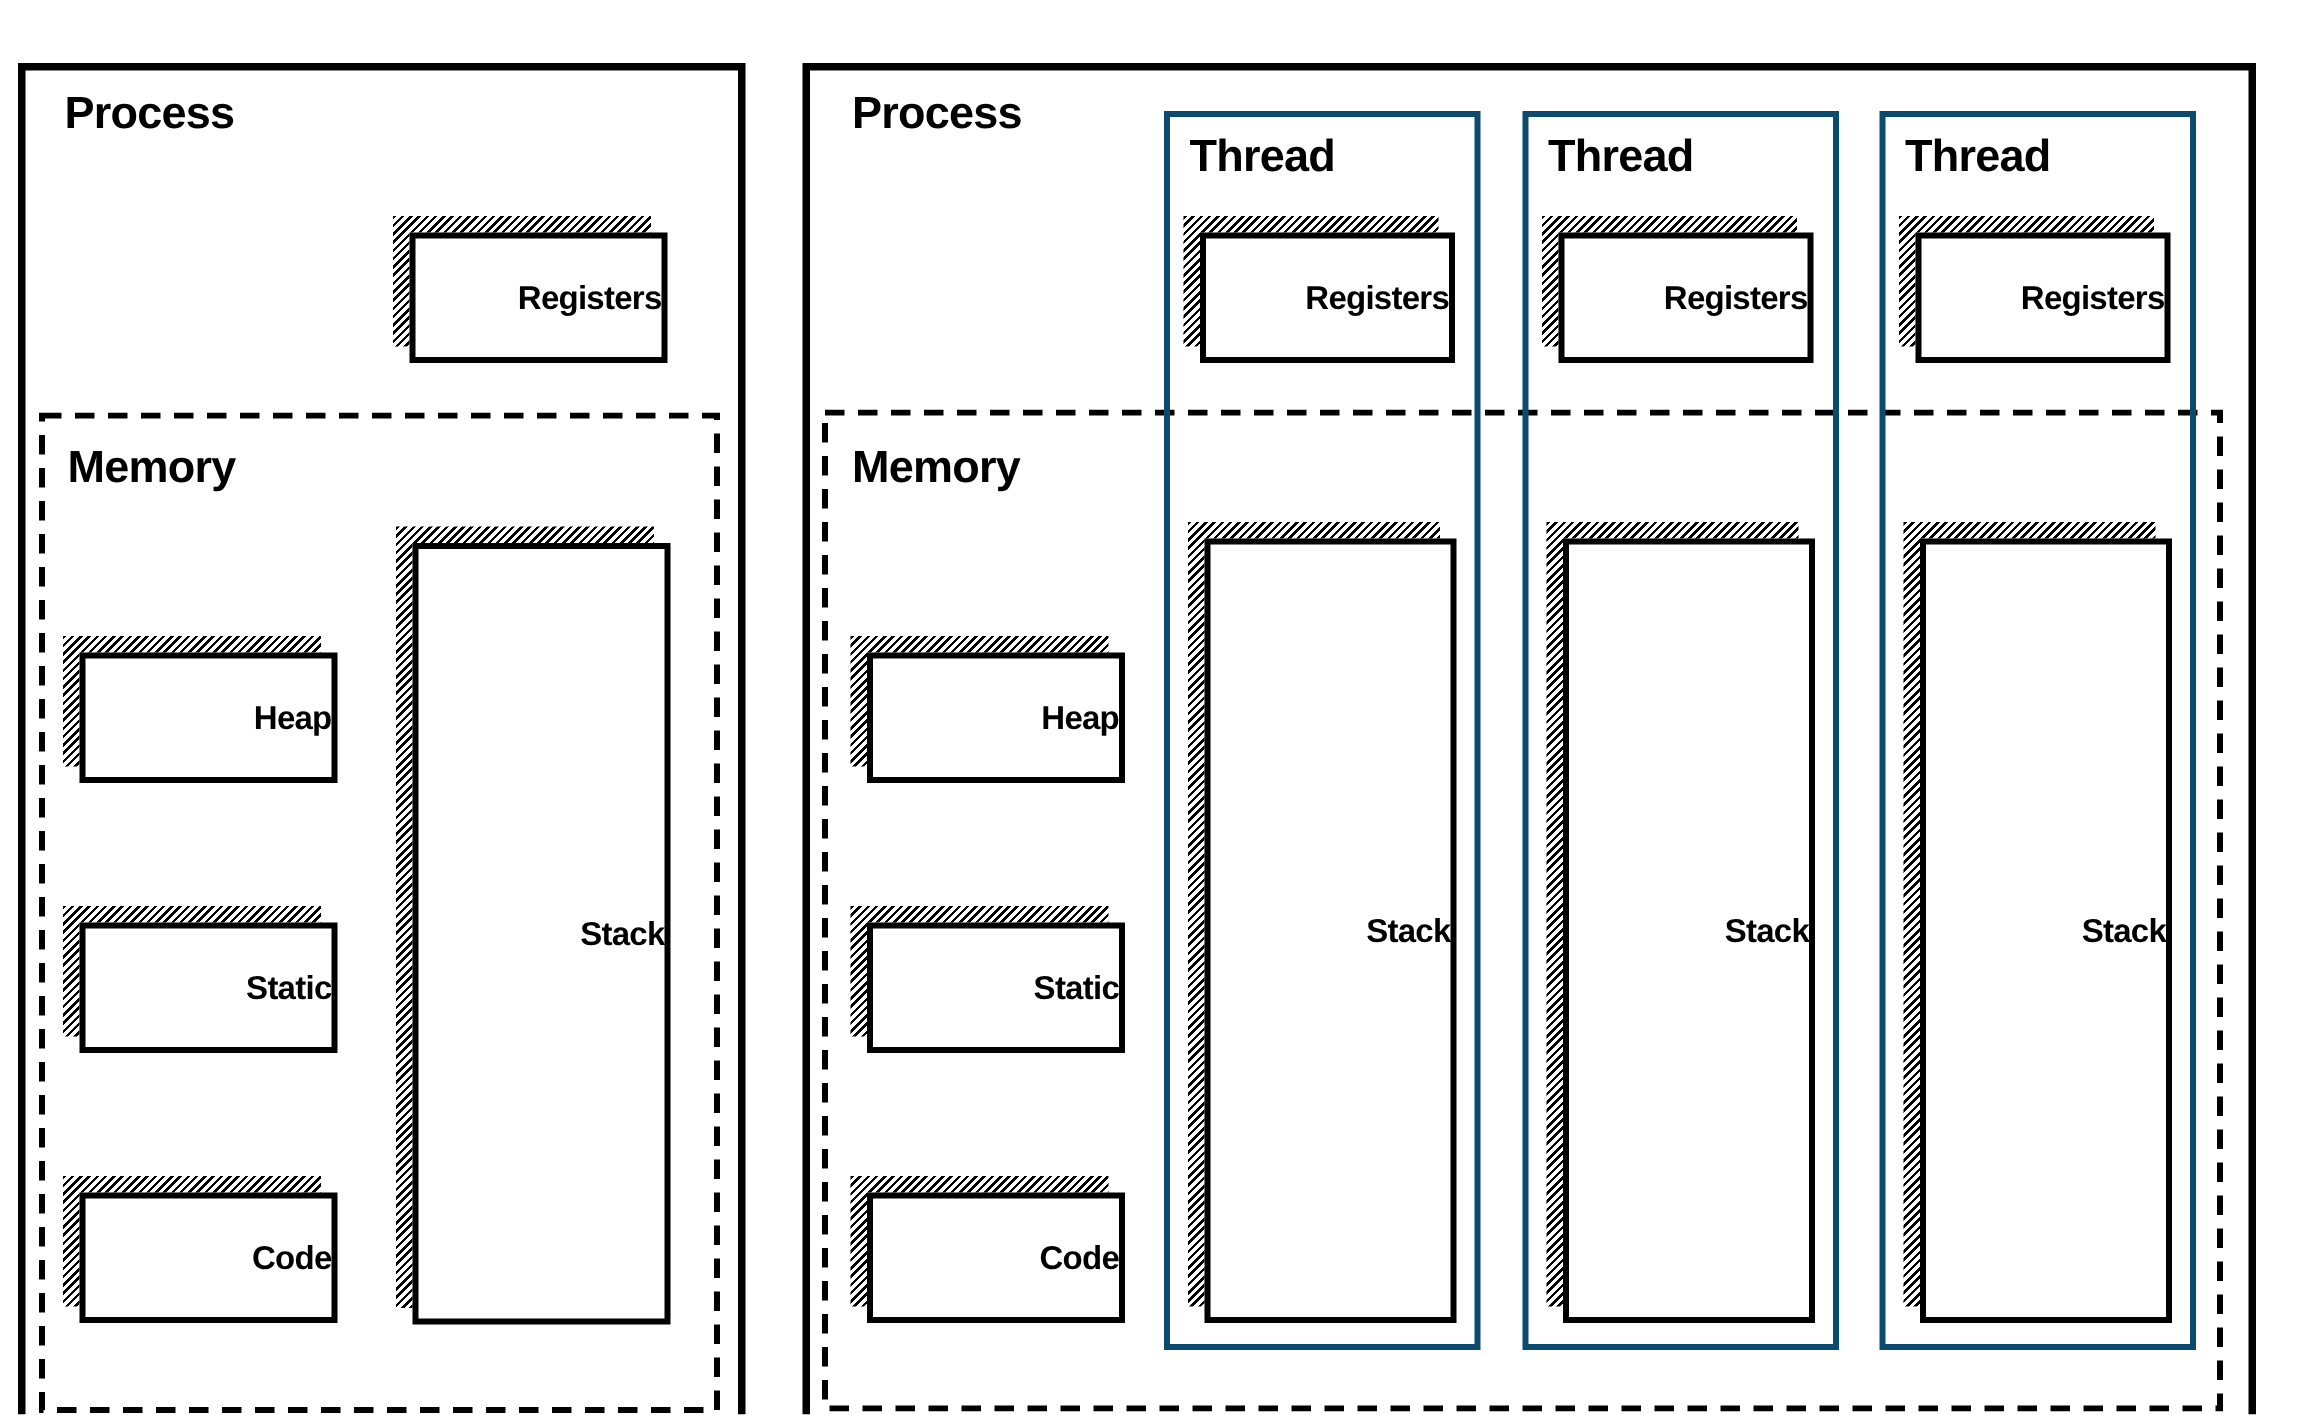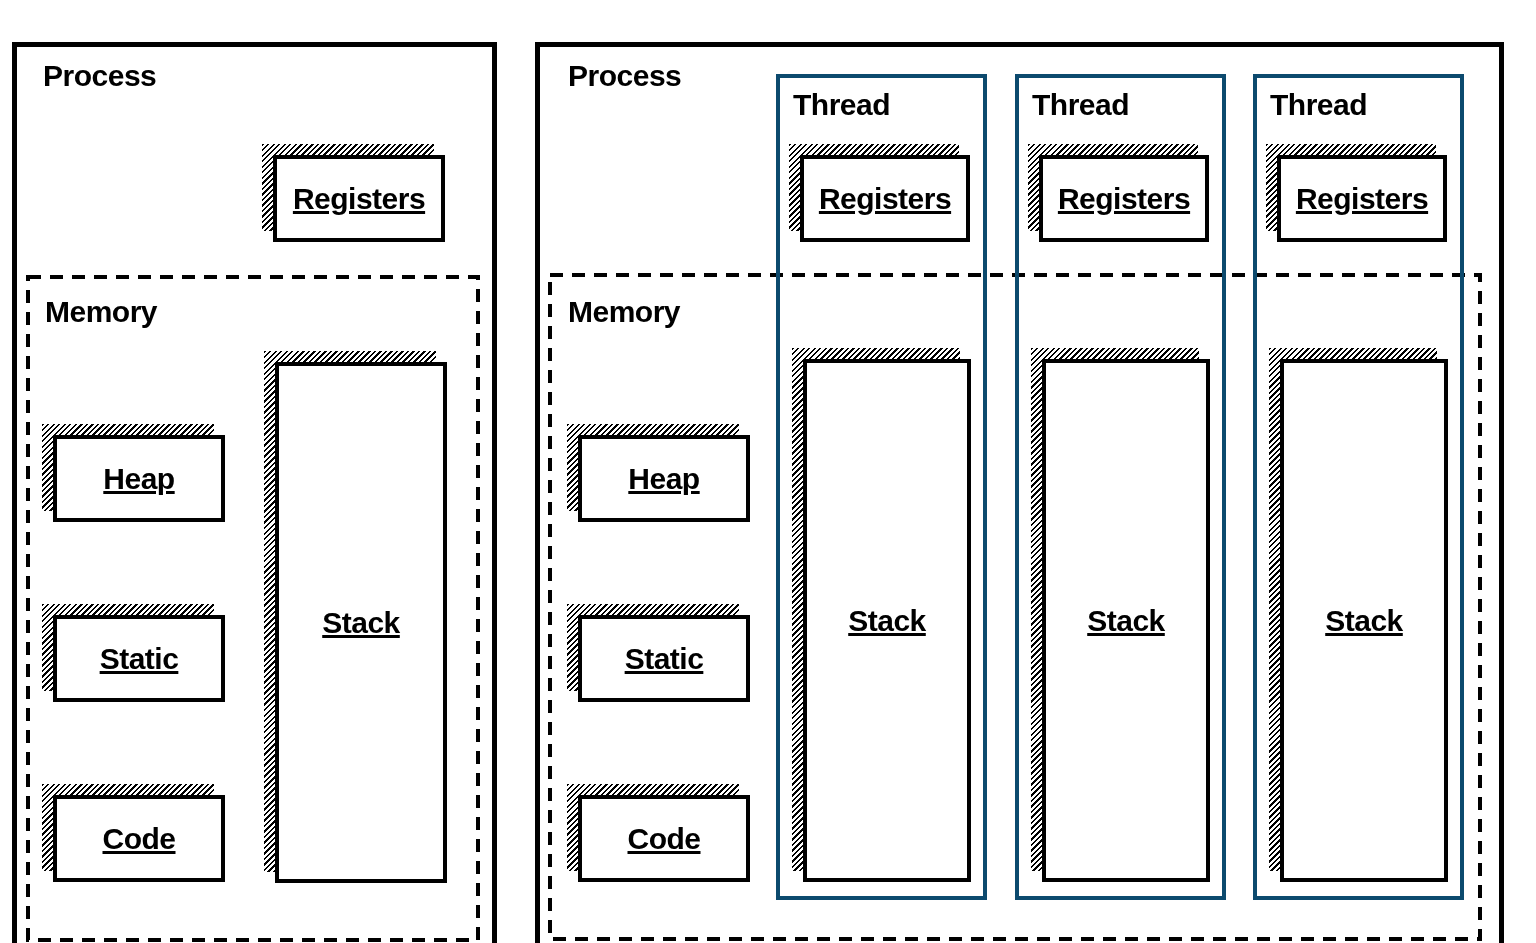--- a/index.html
+++ b/index.html
@@ -11,22 +11,22 @@
   .hlabel{position:absolute;font-size:30px;line-height:1.1;letter-spacing:-0.5px;white-space:nowrap;}
   
   .sb{position:absolute;}
   .sb .hatch{
     position:absolute;left:-11px;top:-11px;width:100%;height:100%;
     background:repeating-linear-gradient(135deg,#000 0 1.7px,#fff 1.7px 3.9px);
   }
   .sb .face{
     position:absolute;left:0;top:0;width:100%;height:100%;box-sizing:border-box;
     background:#fff;border:4px solid #000;
-    display:flex;align-items:center;justify-content:center;
-    font-size:30px;letter-spacing:-0.5px;text-decoration:underline;
+    display:flex;align-items:center;justify-content:flex-end;
+    font-size:22px;letter-spacing:-0.5px;
   }
   .thread{position:absolute;border:4px solid #0c4a6e;background:transparent;box-sizing:border-box;}
   .dash{position:absolute;}
   .dash svg{display:block;}
 </style>
 </head>
 <body>
 
 <div class="canvas">
 

